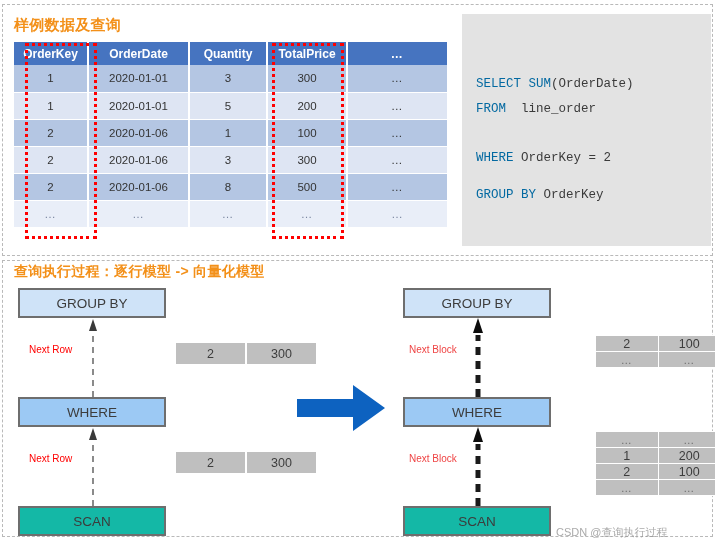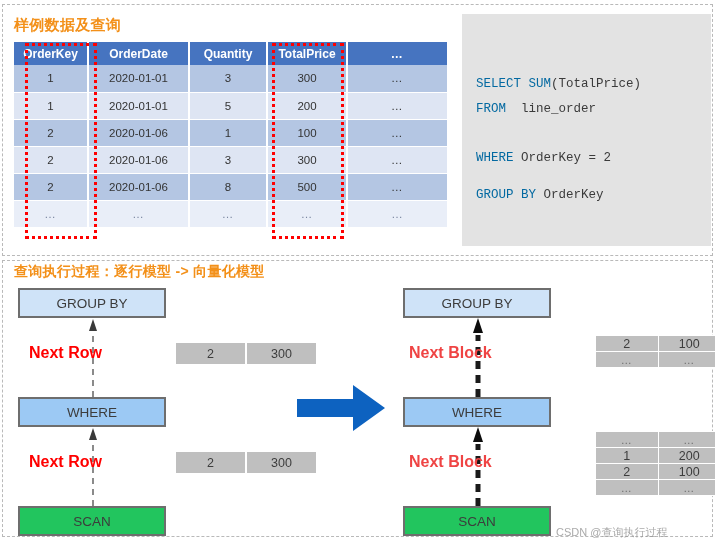--- a/index.html
+++ b/index.html
@@ -111,33 +111,33 @@
   .op-box {
     position: absolute;
     width: 148px; height: 30px;
     border: 2px solid #6E6E6E;
     display: flex; align-items: center; justify-content: center;
     font-size: 13.5px;
     color: #3c3c3c;
   }
   .op-groupby { top: 0px;   background: #CFE3F8; }
   .op-where   { top: 109px; background: #9CC9F4; }
-  .op-scan    { top: 218px; background: #22c55e; }
+  .op-scan    { top: 218px; background: #14b8a6; }
 
   
   .conn { position: absolute; left: 70px; width: 10px; height: 79px; }
   .conn.upper { top: 30px; }
   .conn.lower { top: 139px; }
   .conn svg { display: block; }
 
   
   .step-label {
     position: absolute;
-    font-size: 16px;
-    font-weight: bold;
+    font-size: 10px;
+    font-weight: normal;
     white-space: nowrap;
   }
   .step-row   { color: #FF0000; }
   .step-block { color: #ef4444; }
   #flow-left  .step-label { left: 11px; }
   #flow-right .step-label { left: 6px; }
   .step-upper { top: 56px; }
   .step-lower { top: 165px; }
 
   
@@ -262,21 +262,21 @@
         <td>…</td>
         <td>…</td>
       </tr>
     </tbody>
   </table>
 
   <div class="hl-box" id="hl-orderkey"></div>
   <div class="hl-box" id="hl-totalprice"></div>
 
   <div id="sql-panel">
-    <div class="sql-line" id="sql-1"><span class="kw">SELECT SUM</span><span>(TotalPrice)</span></div>
+    <div class="sql-line" id="sql-1"><span class="kw">SELECT SUM</span><span>(OrderDate)</span></div>
     <div class="sql-line" id="sql-2"><span class="kw">FROM</span><span>  line_order</span></div>
     <div class="sql-line" id="sql-3"><span class="kw">WHERE</span><span> OrderKey = 2</span></div>
     <div class="sql-line" id="sql-4"><span class="kw">GROUP BY</span><span> OrderKey</span></div>
   </div>
 
   <div class="panel" id="panel-bottom"></div>
 
   <div class="section-title" id="title-bottom">查询执行过程：逐行模型 -&gt; 向量化模型</div>
 
   <div class="flow" id="flow-left">

